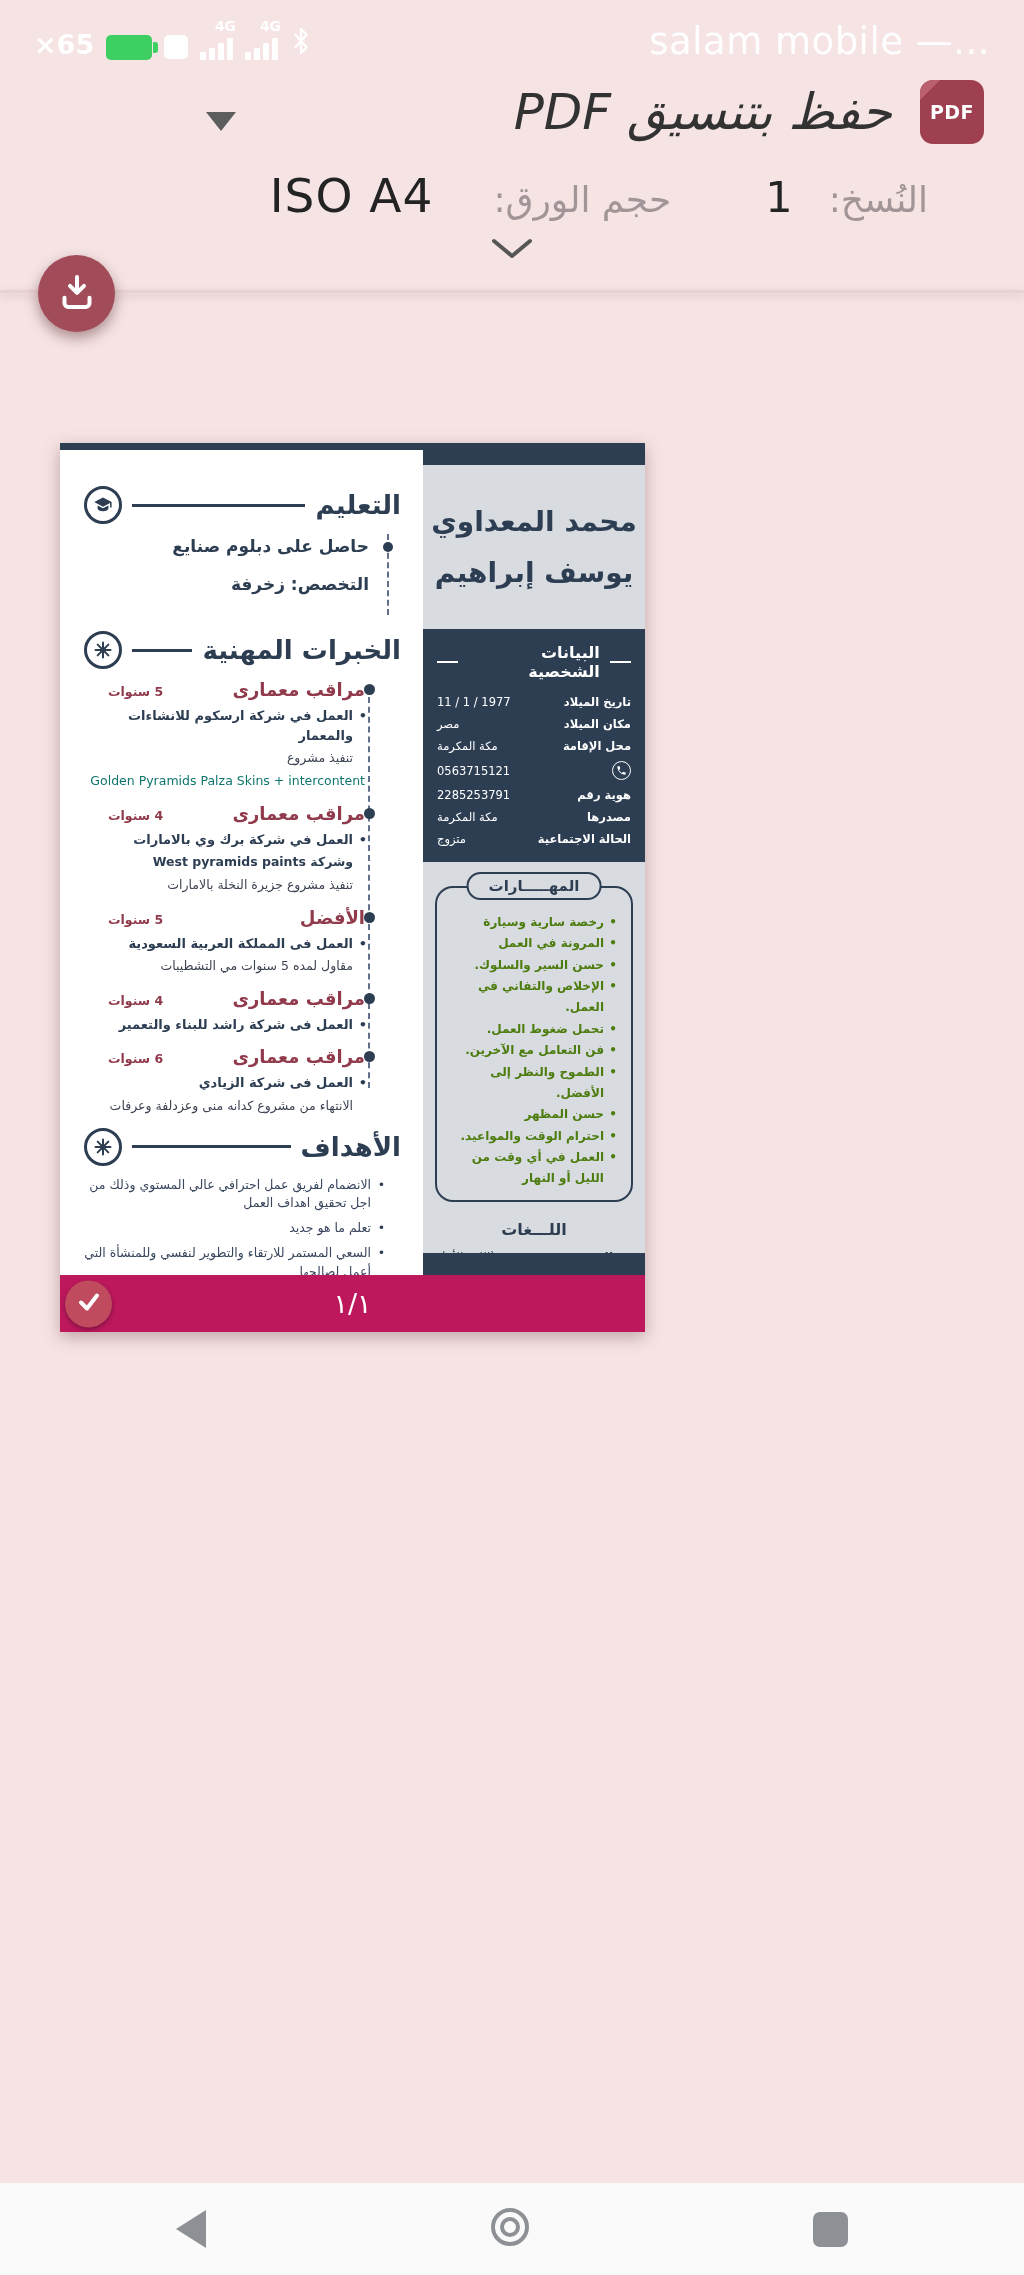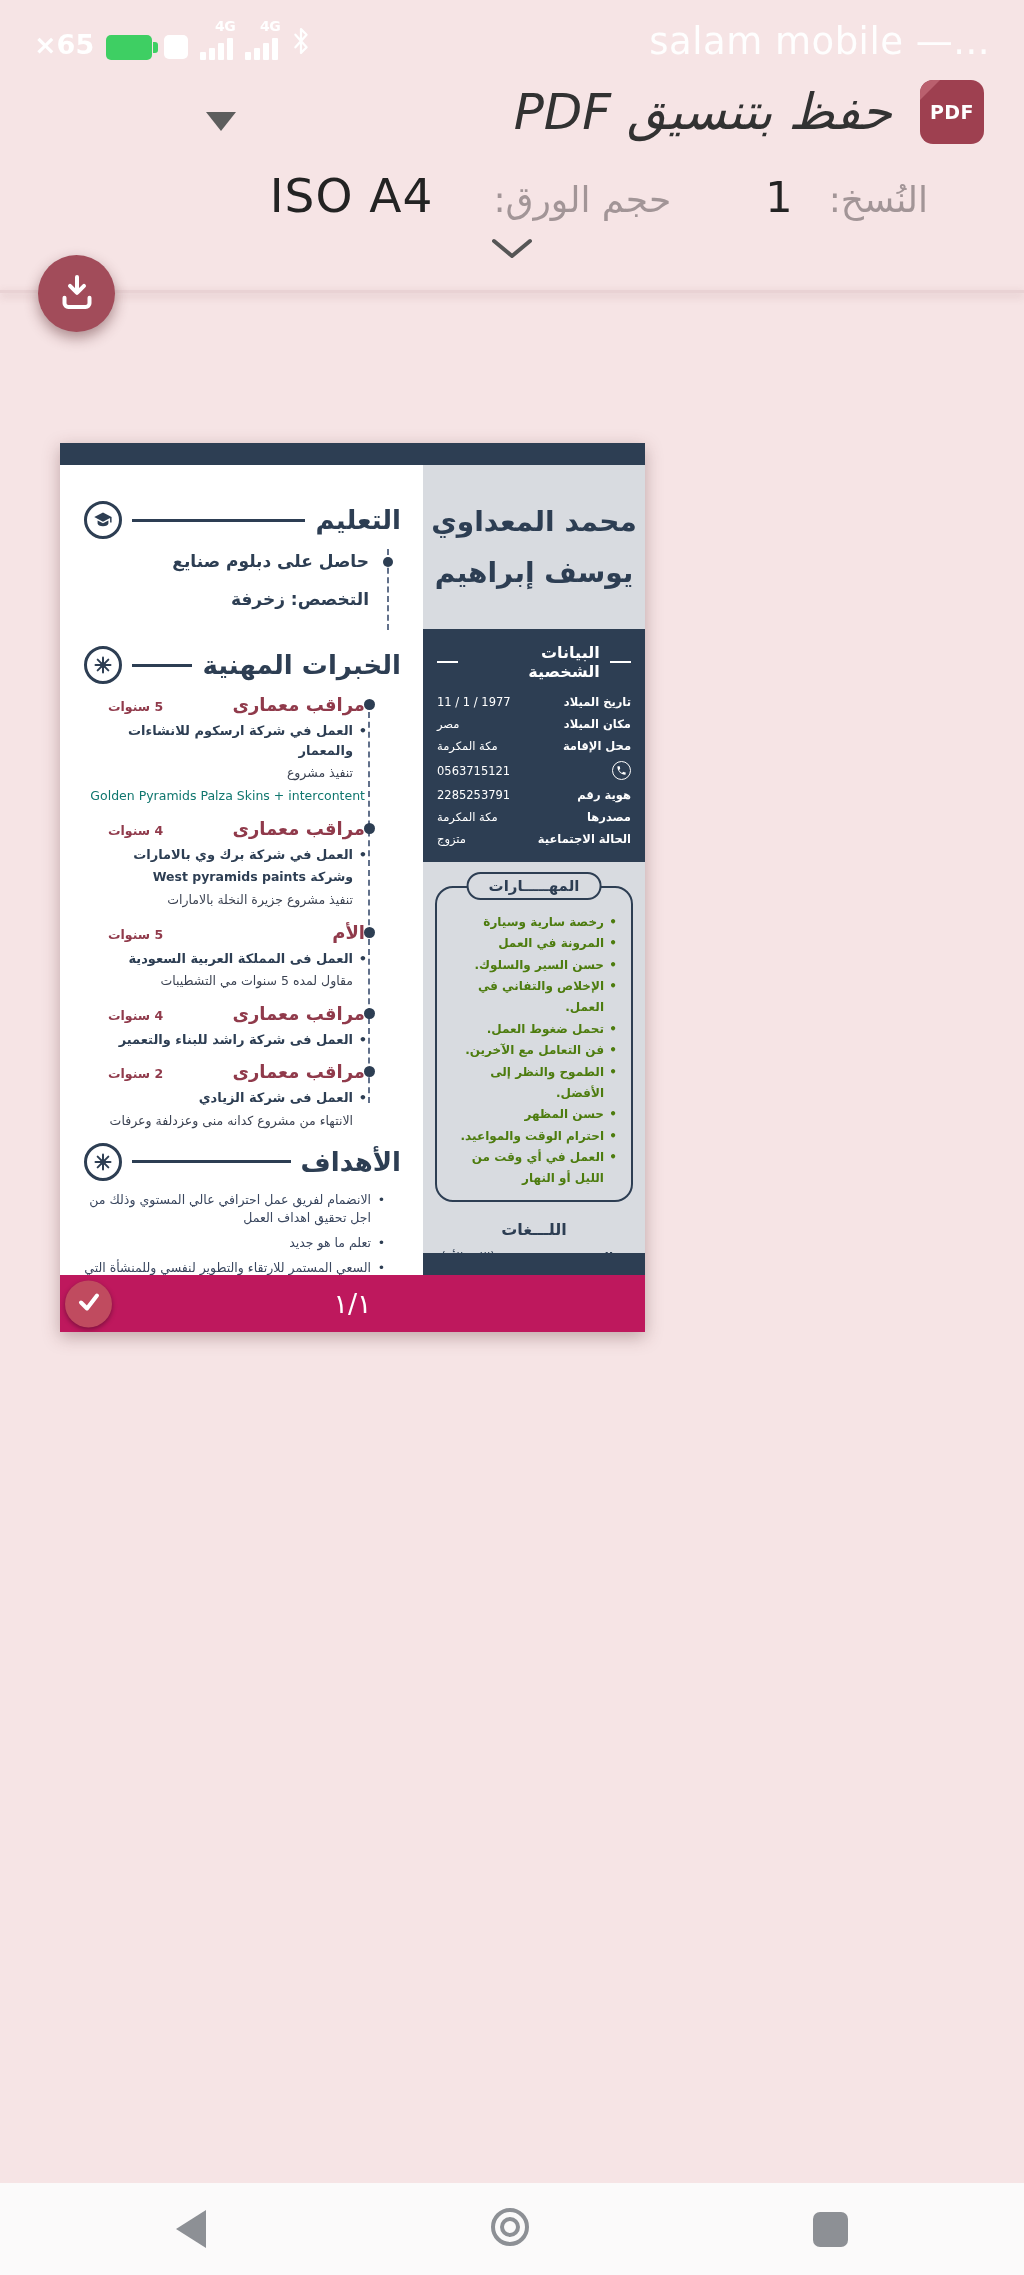--- a/index.html
+++ b/index.html
@@ -39,21 +39,21 @@
   .sheet-edge { position:absolute; top:290px; left:0; width:100%; height:3px; background:rgba(160,110,115,.15); box-shadow:0 3px 8px rgba(150,95,100,.3); }
 
   
   .fab { position:absolute; top:255px; left:38px; width:77px; height:77px; border-radius:50%; background:#a24c5a; box-shadow:0 6px 14px rgba(80,30,35,.45); display:flex; align-items:center; justify-content:center; cursor:pointer; }
 
   
   .page { position:absolute; top:443px; left:60px; width:585px; height:889px; background:#fff; box-shadow:0 5px 16px rgba(90,45,50,.35); direction:rtl; overflow:hidden; cursor:pointer; }
   .page-topbar { position:absolute; top:0; left:0; width:100%; height:22px; background:#2d3e53; }
 
   
-  .main-col { position:absolute; top:22px; left:0; width:363px; bottom:0; background:#fff; padding:36px 22px 0 24px; }
+  .main-col { position:absolute; top:7px; left:0; width:363px; bottom:0; background:#fff; padding:36px 22px 0 24px; }
   .sec-head { display:flex; align-items:center; margin-bottom:10px; }
   .sec-title { color:#2d3e53; font-weight:800; font-size:26px; white-space:nowrap; }
   .sec-line { flex:1 1 auto; height:3px; background:#2d3e53; margin:0 10px; }
   .sec-icon { flex:0 0 38px; width:38px; height:38px; border:3px solid #2d3e53; border-radius:50%; display:flex; align-items:center; justify-content:center; color:#2d3e53; background:#fff; }
 
   .edu { position:relative; margin:0 12px 16px 0; padding:0 18px 6px 0; border-right:2px dashed #61708a; }
   .edu::before { content:""; position:absolute; right:-6px; top:8px; width:10px; height:10px; border-radius:50%; background:#2d3e53; }
   .edu p { color:#2d3e53; font-weight:700; font-size:17px; margin:4px 0 12px; text-align:right; line-height:1.5; }
 
   .jobs { position:relative; margin-right:8px; padding-right:28px; }
@@ -227,41 +227,41 @@
             <span class="job-dur">4 سنوات</span>
           </div>
           <p class="jl-h">العمل في شركة برك وي بالامارات</p>
           <p class="jl bold">وشركة West pyramids paints</p>
           <p class="jl">تنفيذ مشروع جزيرة النخلة بالامارات</p>
         </div>
 
         <div class="job">
           <span class="job-dot"></span>
           <div class="job-head">
-            <span class="job-title">الأم</span>
+            <span class="job-title">الأفضل</span>
             <span class="job-dur">5 سنوات</span>
           </div>
           <p class="jl-h">العمل فى المملكة العربية السعودية</p>
           <p class="jl">مقاول لمده 5 سنوات مي التشطيبات</p>
         </div>
 
         <div class="job">
           <span class="job-dot"></span>
           <div class="job-head">
             <span class="job-title">مراقب معمارى</span>
             <span class="job-dur">4 سنوات</span>
           </div>
           <p class="jl-h">العمل فى شركة راشد للبناء والتعمير</p>
         </div>
 
         <div class="job">
           <span class="job-dot"></span>
           <div class="job-head">
             <span class="job-title">مراقب معمارى</span>
-            <span class="job-dur">2 سنوات</span>
+            <span class="job-dur">6 سنوات</span>
           </div>
           <p class="jl-h">العمل فى شركة الزيادي</p>
           <p class="jl">الانتهاء من مشروع كدانه منى وعزدلفة وعرفات</p>
         </div>
       </div>
 
       <div class="sec-head">
         <span class="sec-title">الأهداف</span>
         <span class="sec-line"></span>
         <span class="sec-icon">

